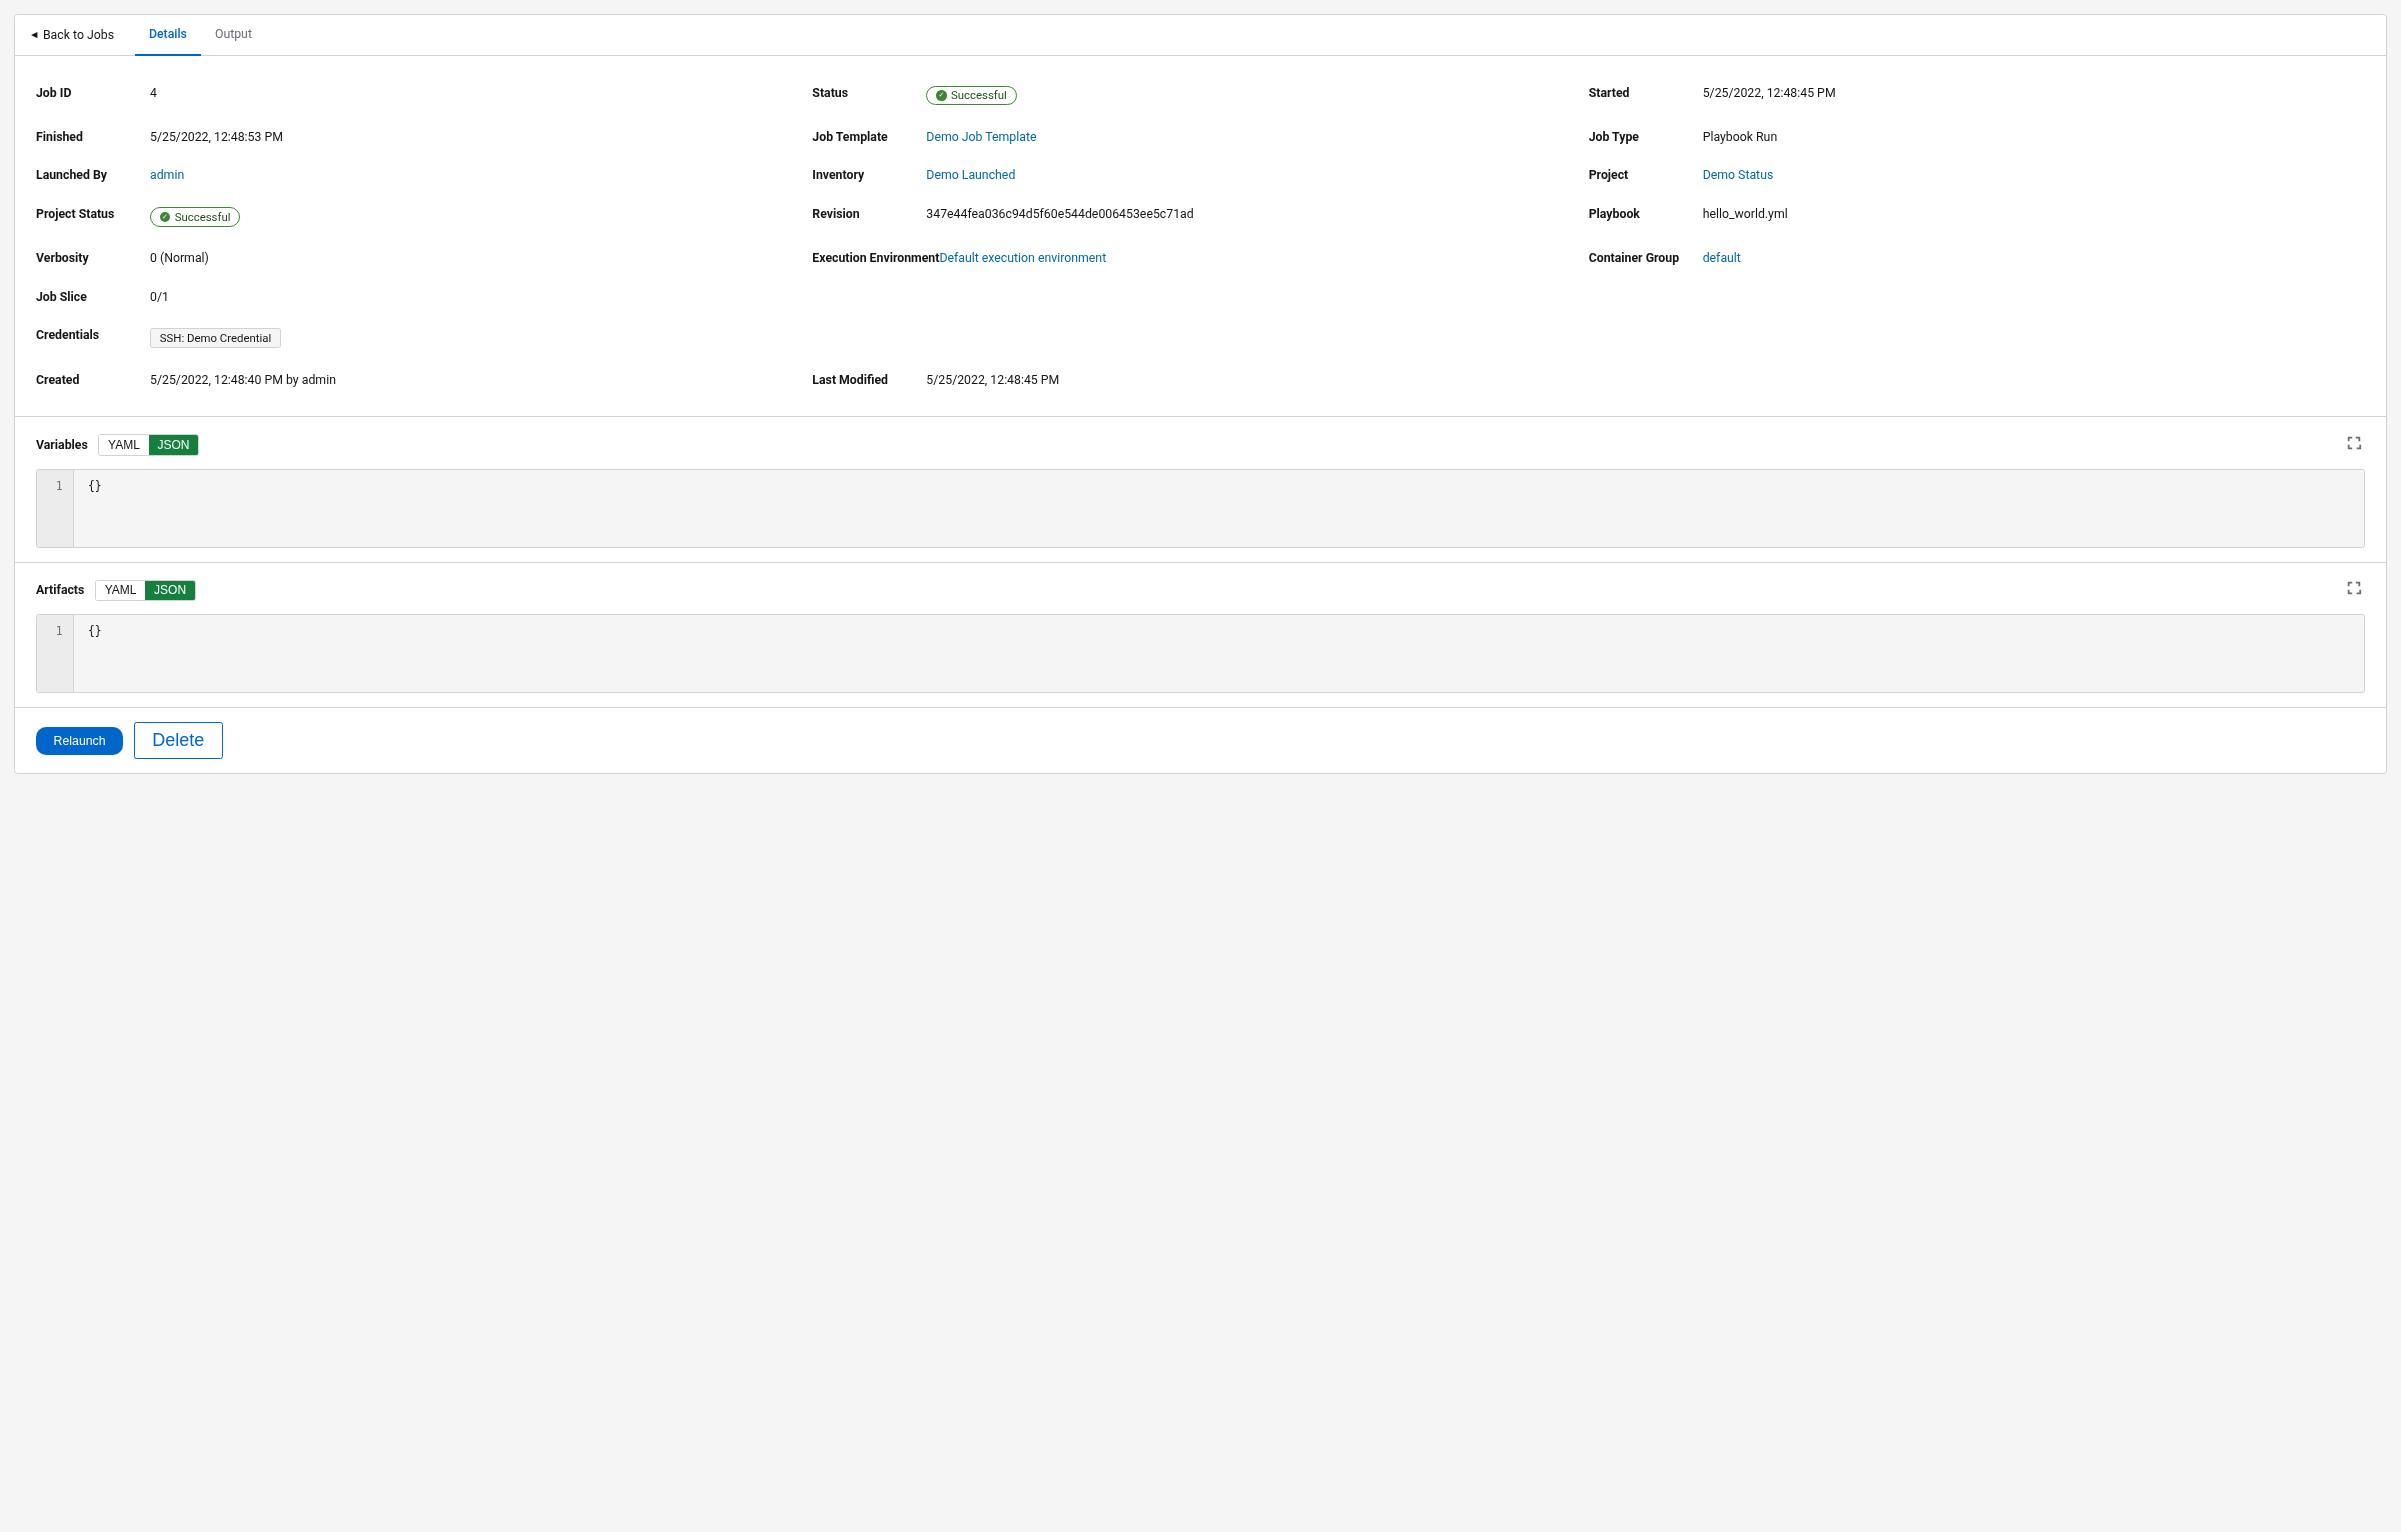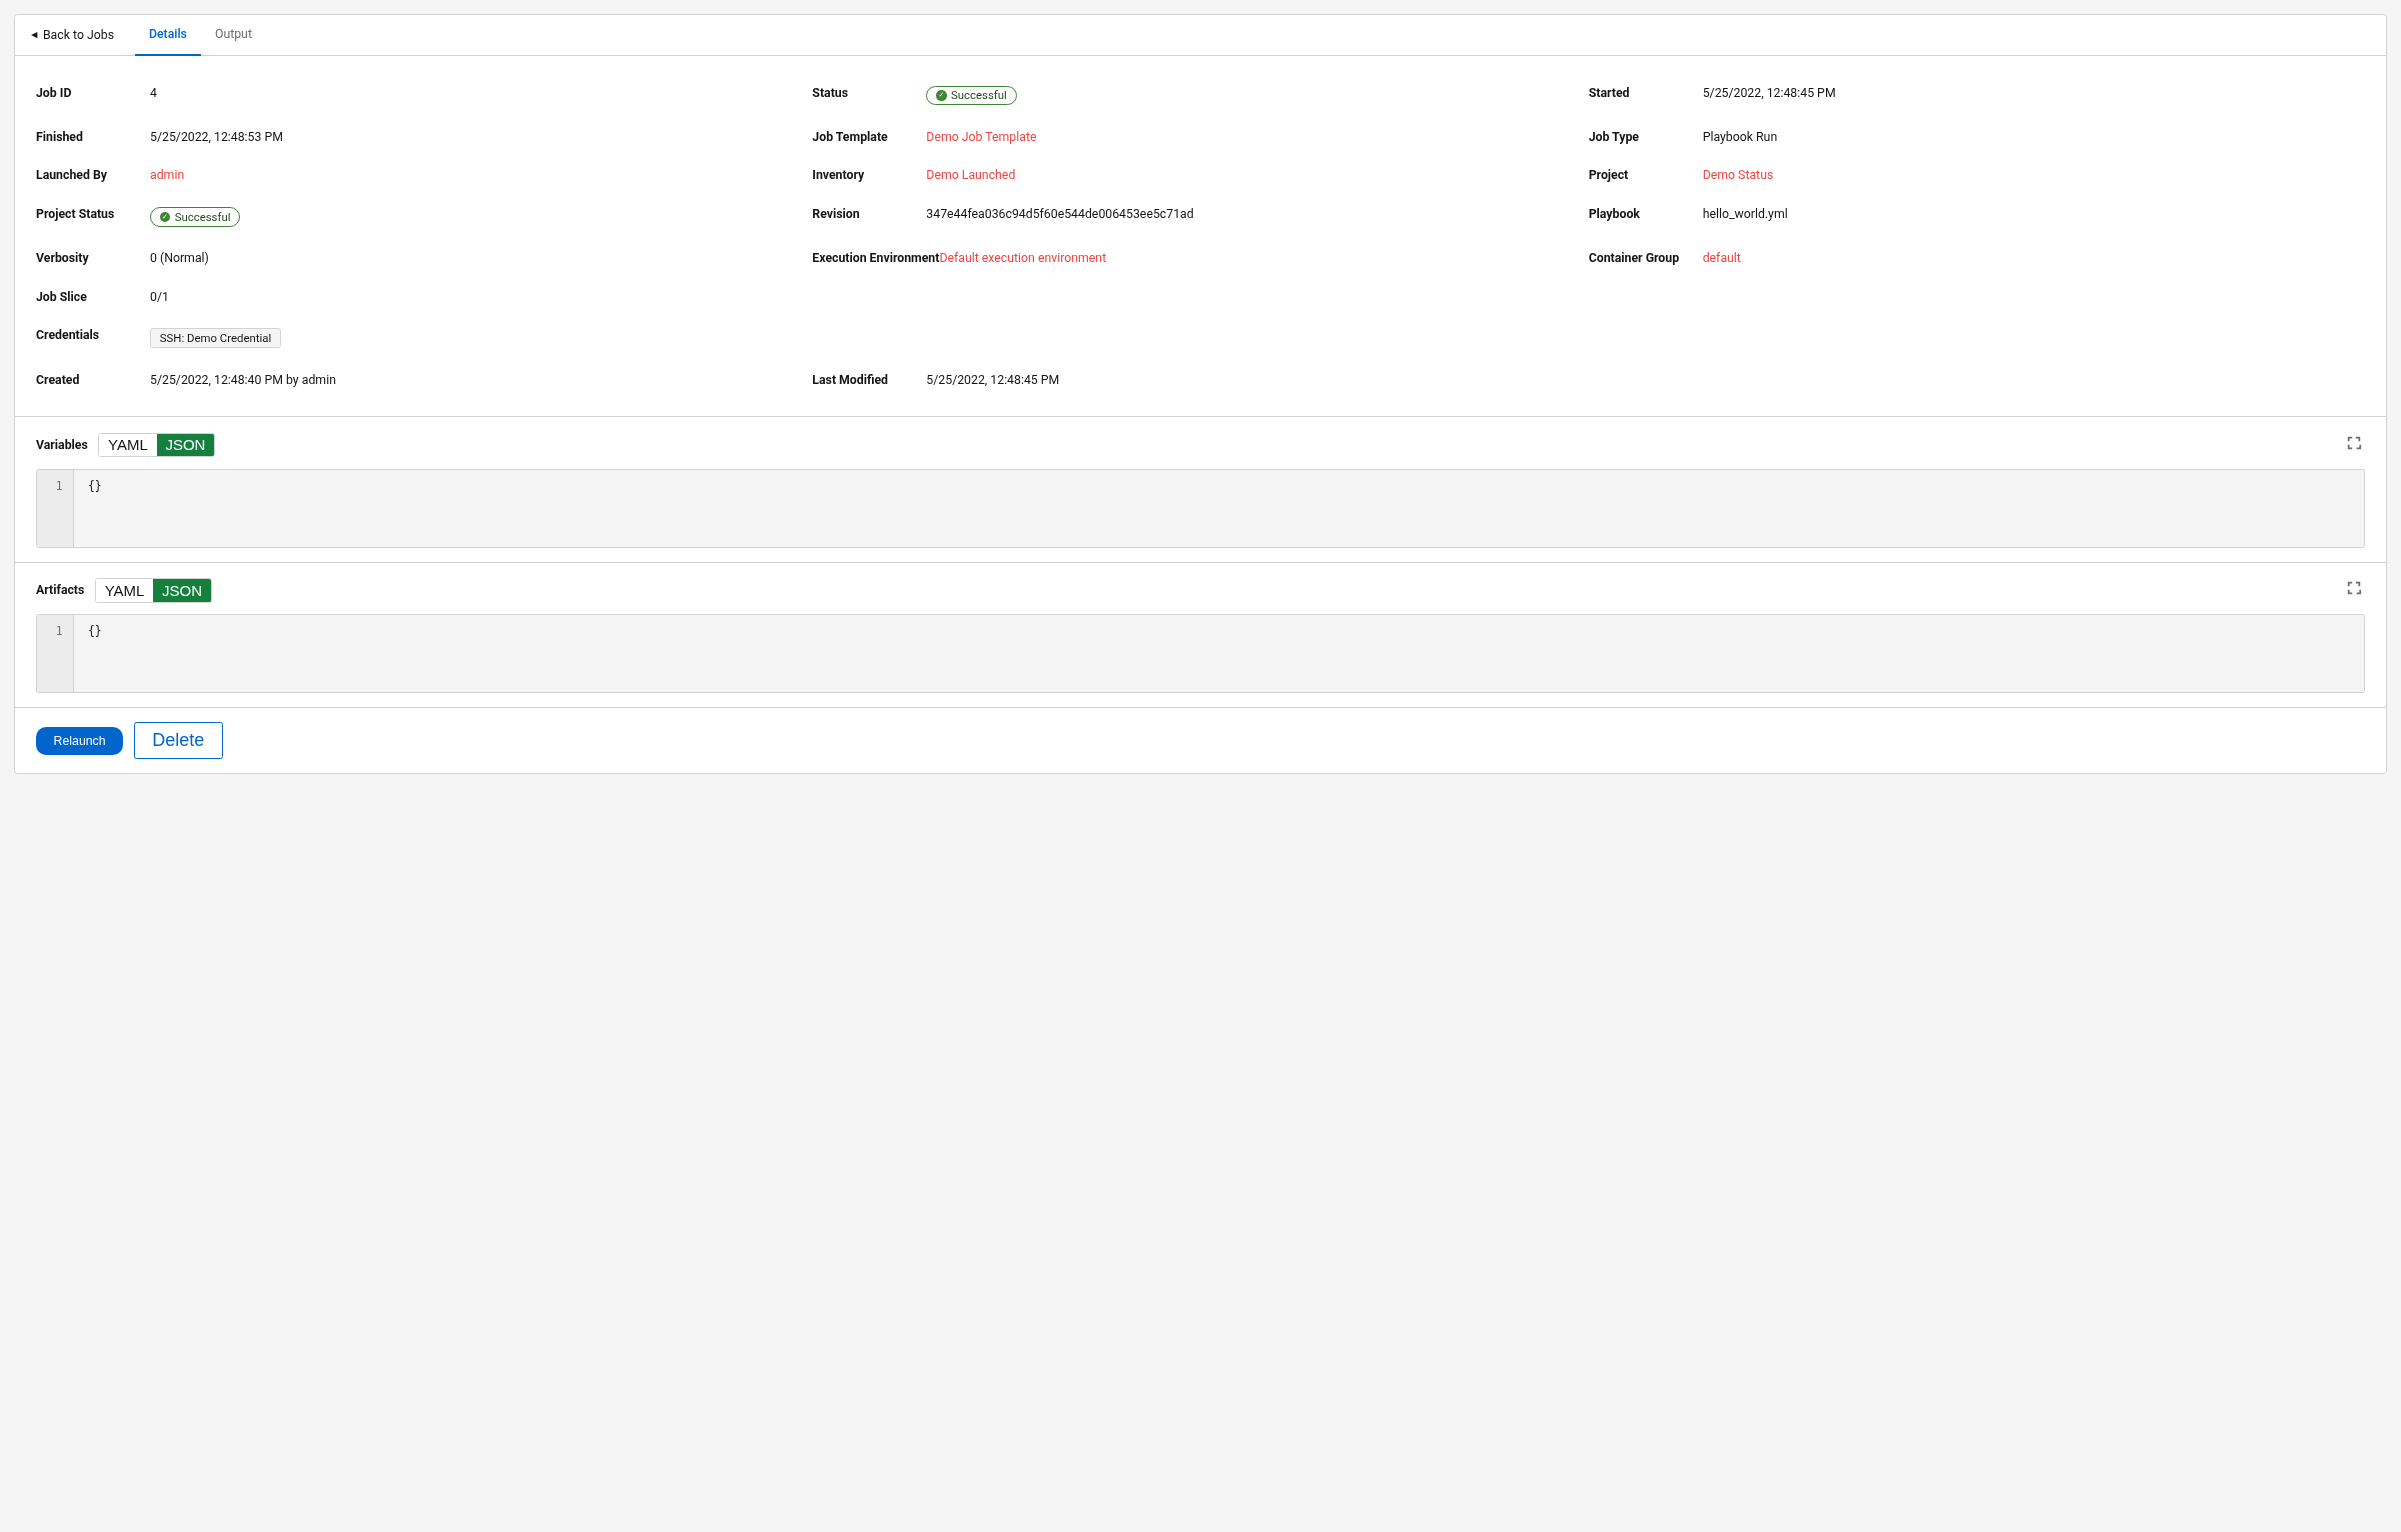--- a/index.html
+++ b/index.html
@@ -109,21 +109,21 @@
       font-size: 12.3px;
     }
     .toggle-group {
       display: flex;
       border: 0.9px solid #d2d2d2;
       border-radius: 2.6px;
       overflow: hidden;
     }
     .toggle-btn {
       padding: 2.6px 8.8px;
-      font-size: 15px;
+      font-size: 12px;
       cursor: pointer;
       background: #fff;
       color: #151515;
       border: none;
       outline: none;
     }
     .toggle-btn.active {
       background: #15803d;
       color: #fff;
     }
@@ -207,21 +207,21 @@
       font-weight: 700;
       font-size: 12.3px;
       min-width: 114px;
       flex-shrink: 0;
     }
     .col-value {
       font-size: 12.3px;
       color: #151515;
     }
     .col-value.link {
-      color: #ef4444;
+      color: #0369a1;
       cursor: pointer;
     }
   </style>
 </head>
 <body>
 
 <div class="page-wrapper">
 
   <div class="tab-bar">
     <a class="back-link">

